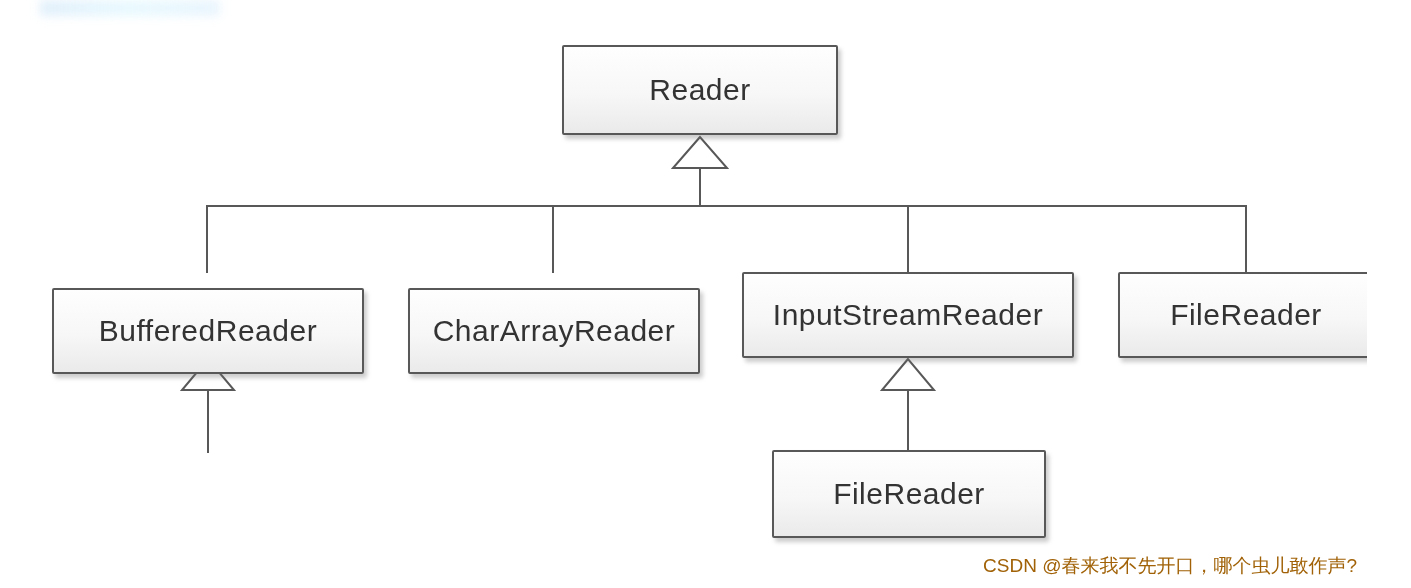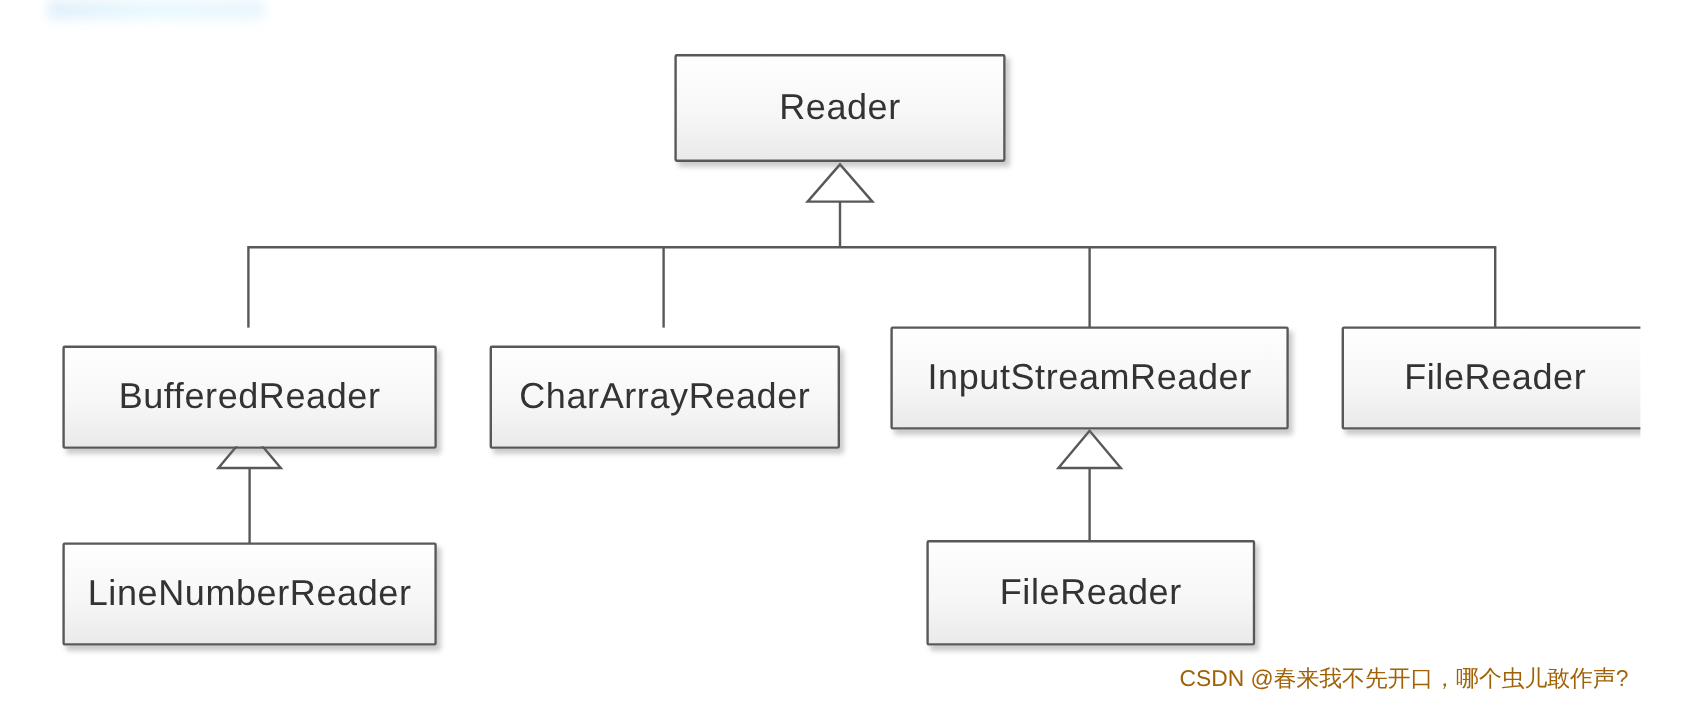--- a/index.html
+++ b/index.html
@@ -96,23 +96,20 @@
   </div>
 
   <div class="node" id="node-inputstream">
     <span>InputStreamReader</span>
   </div>
 
   <div class="node" id="node-piped">
     <span>FileReader</span>
   </div>
 
-  <div class="node" id="node-linenumber">
-    <span>LineNumberReader</span>
-  </div>
 
   <div class="node" id="node-file">
     <span>FileReader</span>
   </div>
 
   <div class="return-arrow">↵</div>
 
   <div class="watermark">CSDN @春来我不先开口，哪个虫儿敢作声?</div>
 
 </div>

